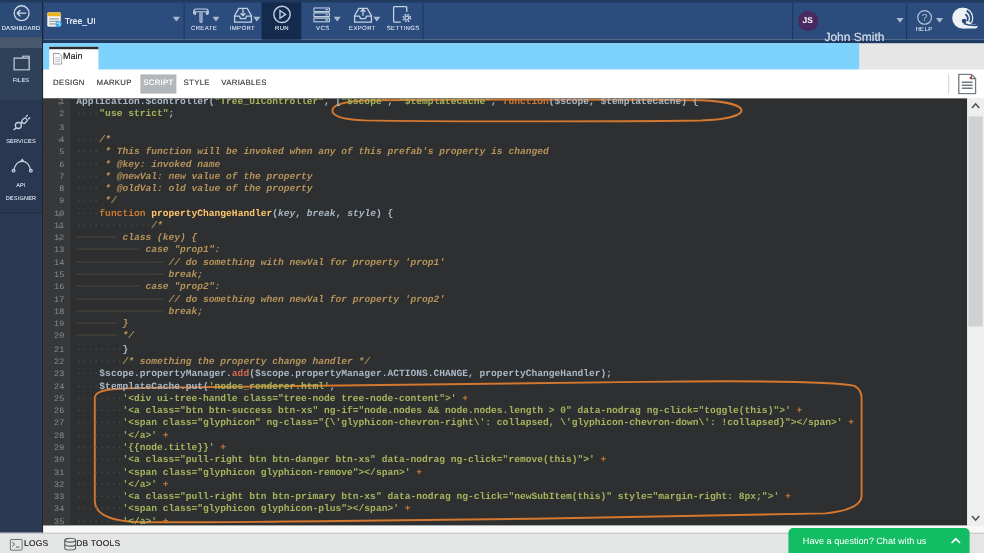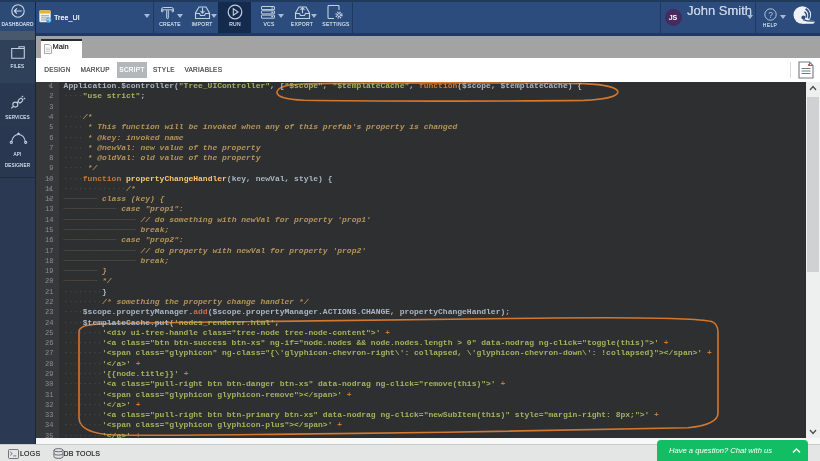--- a/index.html
+++ b/index.html
@@ -7,39 +7,39 @@
 #topbar{position:absolute;left:0;top:0;width:820px;height:33px;background:#2b4c7c;}
 #topbarline{position:absolute;left:0;top:33px;width:820px;height:3px;background:#1e3a61;}
 .tdiv{position:absolute;top:2px;width:1px;height:31px;background:#1f3a5f;}
 .tlabel{position:absolute;top:20.5px;font-size:5px;letter-spacing:.3px;color:#c3cfe0;text-align:center;text-shadow:0 0 0.4px #c3cfe0;}
 .ticon{position:absolute;top:5px;}
 .caret{position:absolute;width:0;height:0;border-left:3.5px solid transparent;border-right:3.5px solid transparent;border-top:4px solid #a9b9cf;}
 #runbox{position:absolute;left:218px;top:0;width:33px;height:33px;background:#152b4e;}
 #sidebar{position:absolute;left:0;top:0;width:36px;height:444px;background:#2b3a52;}
 #sidebar .blk{position:absolute;left:0;width:36px;}
 .sblabel{position:absolute;left:0;width:35px;text-align:center;font-size:4.6px;color:#c2cedd;letter-spacing:.2px;text-shadow:0 0 0.4px #c2cedd;}
-#tabrow{position:absolute;left:36px;top:36px;width:784px;height:22px;background:#a3a3a3;}
+#tabrow{position:absolute;left:36px;top:36px;width:680px;height:22px;background:#7dd3fc;}
 #maintab{position:absolute;left:5px;top:2.5px;width:41px;height:19.5px;background:#fff;border-top:2.5px solid #2b2b2b;}
 #subtabs{position:absolute;left:36px;top:58px;width:784px;height:24px;background:#fff;}
 .stab{position:absolute;top:0;height:24px;line-height:24px;font-size:6.5px;letter-spacing:.25px;color:#595959;text-shadow:0 0 0.35px #595959;}
 #scriptchip{position:absolute;left:81px;top:4px;width:30px;height:15.5px;background:#b2b7bc;color:#fafbfb;font-size:6.5px;letter-spacing:.25px;text-align:center;line-height:15.5px;text-shadow:0 0 0.35px #fff;}
 #editor{position:absolute;left:36px;top:82px;width:770px;height:356px;background:#2d2f30;overflow:hidden;}
 #gutter{position:absolute;left:0;top:0;width:23px;height:356px;background:#36383a;}
 pre{margin:0;font-family:"Liberation Mono",monospace;font-size:8px;line-height:10.28px;white-space:pre;font-weight:bold;}
 #nums{position:absolute;left:0;top:-0.9px;width:17.5px;text-align:right;color:#8b9092;font-size:7px;font-weight:normal;}
 #code{position:absolute;left:27.6px;top:-0.9px;color:#a9b7c6;}
 #code .s{color:#a4b35c;}
 #code .k{color:#cc7832;}
 #code .f{color:#ffc66d;}
 #code .c{color:#b5935a;font-style:italic;}
 #code .d{color:#4e4e4e;font-weight:normal;}
 #code .t{color:#5c5244;font-weight:normal;}
 #code .m{color:#d26950;}
 #code .o{color:#cc7832;}
-#code .i{}
+#code .i{font-style:italic;}
 .fold{position:absolute;left:11.5px;width:0;height:0;border-left:2.8px solid transparent;border-right:2.8px solid transparent;border-top:3.5px solid #5d6163;}
 #vscroll{position:absolute;left:806px;top:82px;width:14px;height:356px;background:#eef0f0;}
 #vthumb{position:absolute;left:1px;top:15px;width:12px;height:175px;background:#cfd1d2;}
 #hstrip{position:absolute;left:36px;top:438px;width:784px;height:6px;background:#f7f8f8;}
 #bottombar{position:absolute;left:0;top:444px;width:820px;height:17px;background:#e4e5e5;border-top:1px solid #cacaca;box-sizing:border-box;}
 .bbitem{position:absolute;top:0;height:17px;line-height:17px;font-size:7px;color:#3c3c3c;letter-spacing:.2px;text-shadow:0 0 0.35px #3c3c3c;}
 #chat{position:absolute;left:657px;top:440px;width:151px;height:21px;background:#12bd63;border-radius:4px 4px 0 0;color:#fff;font-size:7.6px;line-height:21px;text-align:left;}
 svg{display:block;}
 </style>
 </head>
@@ -117,21 +117,21 @@
     <path d="M12 5 L12 1.5 Q12 0.5 11 0.5 L2 0.5 Q1 0.5 1 1.5 L1 12.5 Q1 13.5 2 13.5 L7 13.5"></path>
     <circle cx="12" cy="10" r="2.9" stroke-width="1.5" stroke-dasharray="1.25 1.05"></circle>
     <circle cx="12" cy="10" r="1.5" stroke-width="1"></circle>
   </g>
 </svg>
 <div class="tlabel" style="left:315px;width:42px;">SETTINGS</div>
 <div class="tdiv" style="left:352px;"></div>
 <div class="tdiv" style="left:660px;"></div>
 
 <div style="position:absolute;left:664.5px;top:8.5px;width:17px;height:17px;border-radius:50%;background:#482a61;color:#fff;font-size:7px;font-weight:bold;text-align:center;line-height:17px;">JS</div>
-<div style="position:absolute;left:687px;top:3px;font-size:13px;color:#c6d2e2;text-shadow:0 0 0.35px #c6d2e2;">John Smith</div>
+<div style="position:absolute;left:687px;top:26px;font-size:10px;color:#c6d2e2;text-shadow:0 0 0.35px #c6d2e2;">John Smith</div>
 <div class="caret" style="left:747px;top:14.5px;"></div>
 <div class="tdiv" style="left:755px;"></div>
 
 <svg class="ticon" style="left:764px;top:8px;" width="13" height="13" viewBox="0 0 13 13">
   <circle cx="6.5" cy="6.5" r="5.7" stroke="#b9c6da" stroke-width="1" fill="none"></circle>
   <text x="6.5" y="9.6" font-size="8.5" fill="#b9c6da" text-anchor="middle" font-family="Liberation Sans">?</text>
 </svg>
 <div class="tlabel" style="left:750px;width:40px;top:22px;">HELP</div>
 <div class="caret" style="left:780px;top:14.5px;"></div>
 
@@ -256,28 +256,28 @@
   </svg>
   <pre id="code">Application.$controller(<span class="s">"Tree_UIController"</span>, [<span class="s">"$scope"</span>, <span class="s">"$templateCache"</span>, <span class="k">function</span>($scope, $templateCache) {
 <span class="d">····</span><span class="s">"use strict"</span>;
 
 <span class="d">····</span><span class="c">/*</span>
 <span class="d">····</span><span class="c"> * This function will be invoked when any of this prefab's property is changed</span>
 <span class="d">····</span><span class="c"> * @key: invoked name</span>
 <span class="d">····</span><span class="c"> * @newVal: new value of the property</span>
 <span class="d">····</span><span class="c"> * @oldVal: old value of the property</span>
 <span class="d">····</span><span class="c"> */</span>
-<span class="d">····</span><span class="k">function</span> <span class="f">propertyChangeHandler</span>(<span class="i">key</span>, <span class="i">newVal</span>, <span class="i">style</span>) {
+<span class="d">····</span><span class="k">function</span> <span class="f">propertyChangeHandler</span>(<span class="i">key</span>, <span class="i">break</span>, <span class="i">style</span>) {
 <span class="d">·············</span><span class="c">/*</span>
 <span class="t">───────</span> <span class="c">class (key) {</span>
 <span class="t">───────────</span> <span class="c">case "prop1":</span>
 <span class="t">───────────────</span> <span class="c">// do something with newVal for property 'prop1'</span>
 <span class="t">───────────────</span> <span class="c">break;</span>
 <span class="t">───────────</span> <span class="c">case "prop2":</span>
-<span class="t">───────────────</span> <span class="c">// do property with newVal for property 'prop2'</span>
+<span class="t">───────────────</span> <span class="c">// do something when newVal for property 'prop2'</span>
 <span class="t">───────────────</span> <span class="c">break;</span>
 <span class="t">───────</span> <span class="c">}</span>
 <span class="t">───────</span> <span class="c">*/</span>
 <span class="d">········</span>}
 <span class="d">········</span><span class="c">/* something the property change handler */</span>
 <span class="d">····</span>$scope.propertyManager.<span class="m">add</span>($scope.propertyManager.ACTIONS.CHANGE, propertyChangeHandler);
 <span class="d">····</span>$templateCache.put(<span class="s">'nodes_renderer.html'</span>,
 <span class="d">········</span><span class="s">'&lt;div ui-tree-handle class="tree-node tree-node-content"&gt;'</span> <span class="o">+</span>
 <span class="d">········</span><span class="s">'&lt;a class="btn btn-success btn-xs" ng-if="node.nodes &amp;&amp; node.nodes.length &gt; 0" data-nodrag ng-click="toggle(this)"&gt;'</span> <span class="o">+</span>
 <span class="d">········</span><span class="s">'&lt;span class="glyphicon" ng-class="{\'glyphicon-chevron-right\': collapsed, \'glyphicon-chevron-down\': !collapsed}"&gt;&lt;/span&gt;'</span> <span class="o">+</span>
@@ -309,17 +309,17 @@
   <div class="bbitem" style="left:20px;">LOGS</div>
   <svg style="position:absolute;left:52.5px;top:3px;" width="11" height="11" viewBox="0 0 11 11">
     <g stroke="#565a5e" stroke-width="0.9" fill="none">
       <ellipse cx="5.5" cy="2.2" rx="4.5" ry="1.6"></ellipse>
       <path d="M1 2.2 L1 8.8 Q1 10.4 5.5 10.4 Q10 10.4 10 8.8 L10 2.2"></path>
       <path d="M1 5.5 Q1 7.1 5.5 7.1 Q10 7.1 10 5.5"></path>
     </g>
   </svg>
   <div class="bbitem" style="left:63.5px;">DB TOOLS</div>
 </div>
-<div id="chat"><span style="margin-left:12px;font-style:italic;">Have a question? Chat with us</span>
+<div id="chat"><span style="margin-left:12px;">Have a question? Chat with us</span>
   <svg style="position:absolute;right:7px;top:8px;" width="9" height="6" viewBox="0 0 9 6">
       <path d="M1 4.5 L4.5 1 L8 4.5" stroke="#fff" stroke-width="1.4" fill="none"></path>
     </svg>
 </div>
 
 </body></html>

